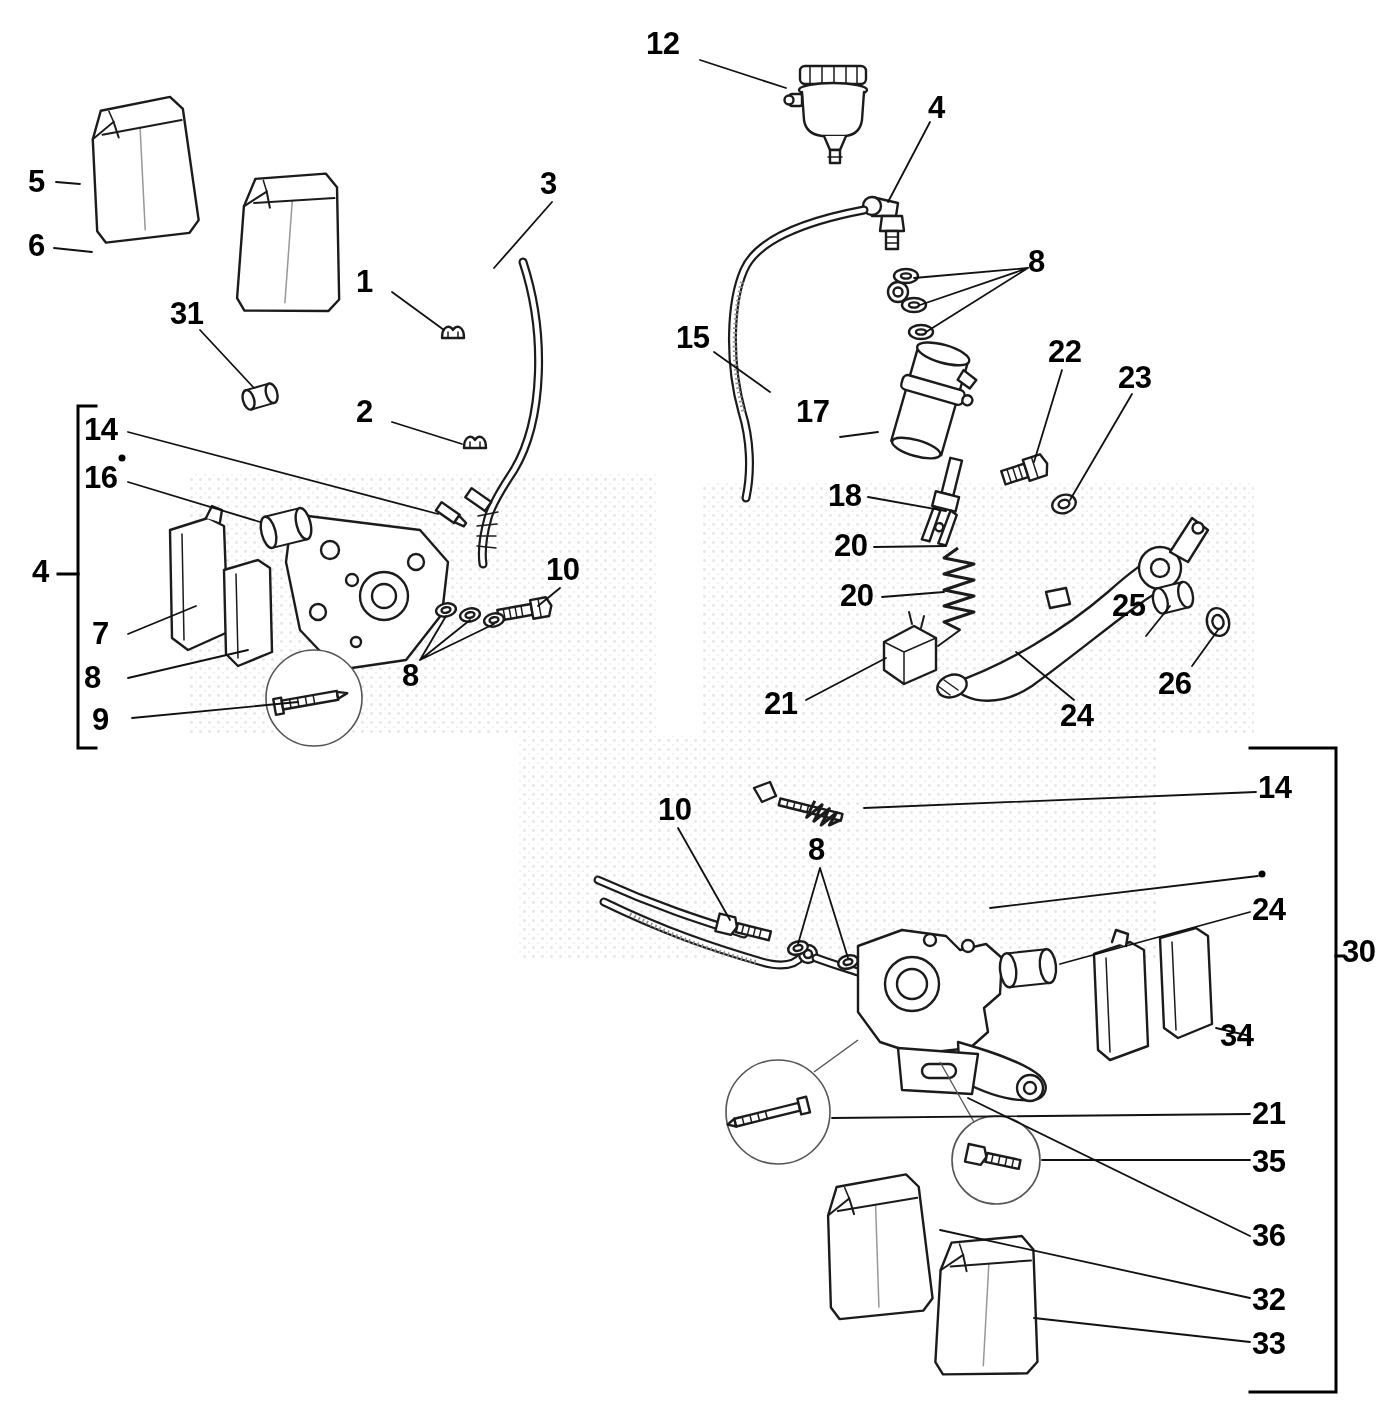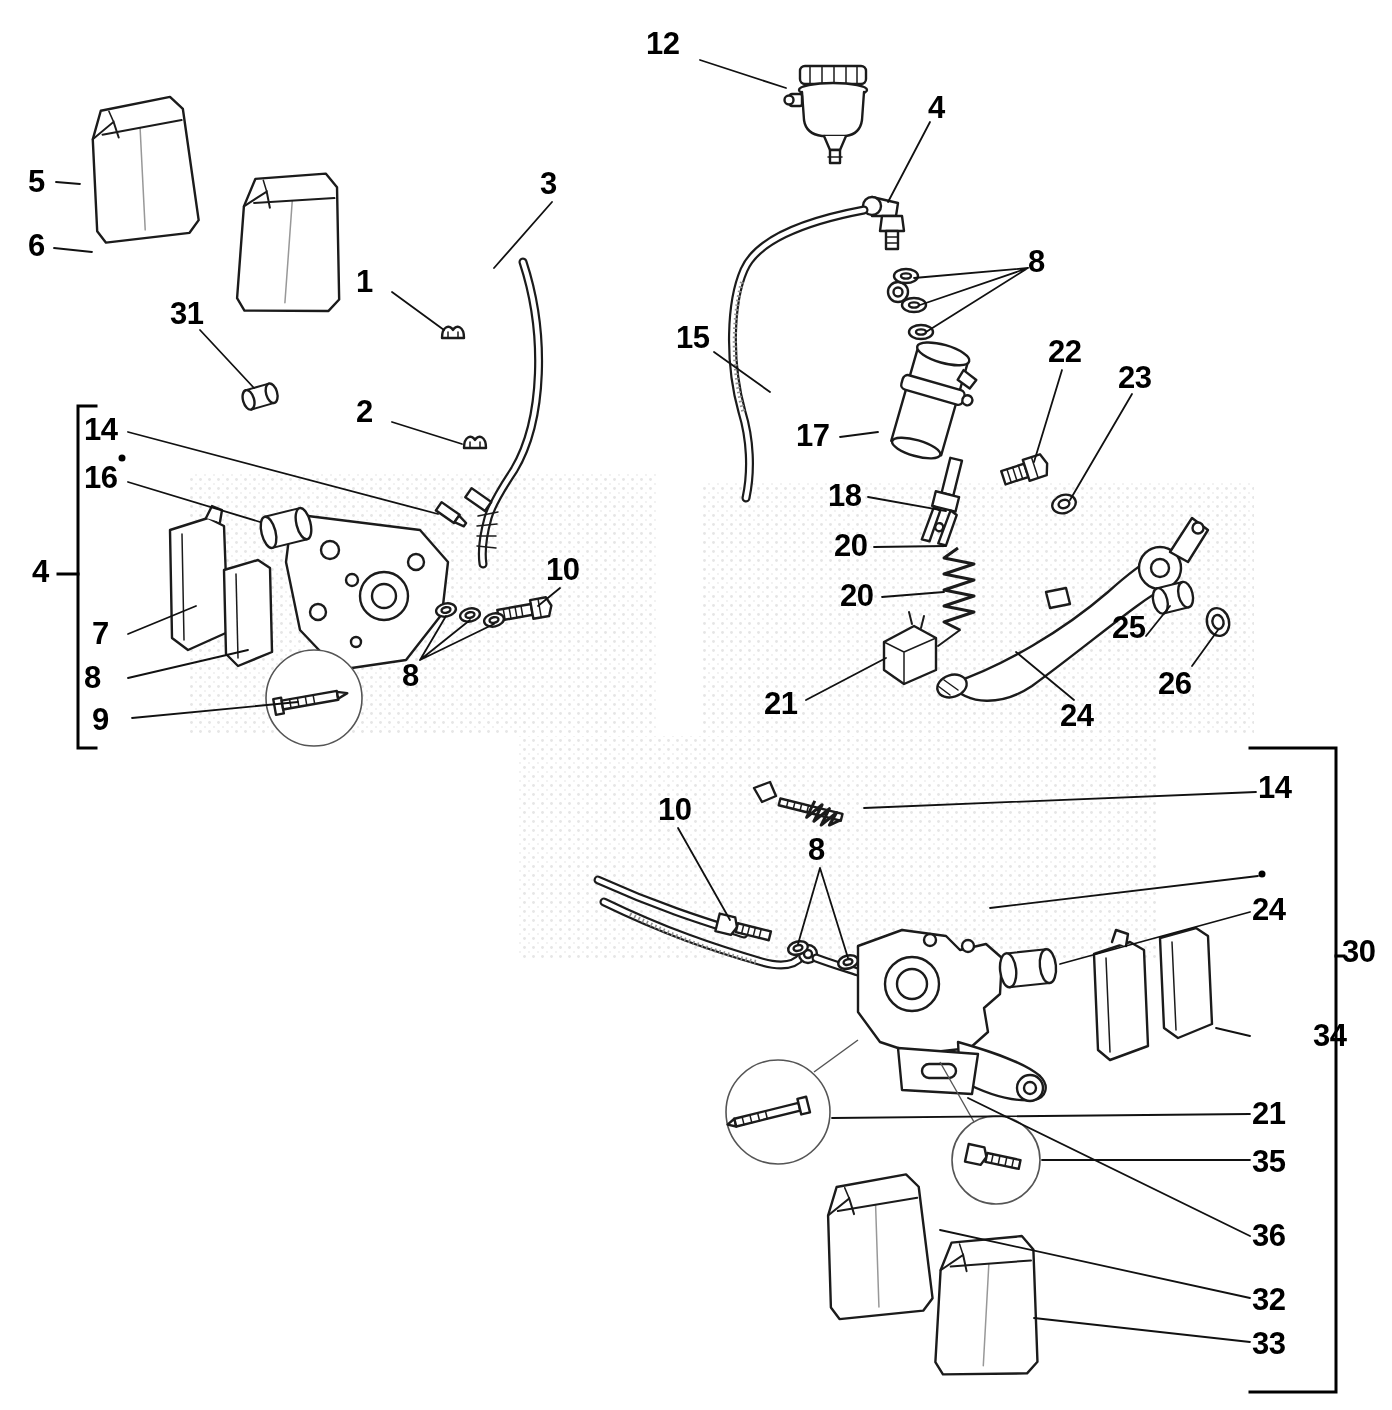--- a/index.html
+++ b/index.html
@@ -385,47 +385,47 @@
     <path class="bk" d="M1336,956 L1344,956"></path>
   </g>
 </svg>
 
 <div class="co" style="left:646px;top:28px">12</div>
 <div class="co" style="left:928px;top:92px">4</div>
 <div class="co" style="left:1028px;top:246px">8</div>
 <div class="co" style="left:676px;top:322px">15</div>
 <div class="co" style="left:1048px;top:336px">22</div>
 <div class="co" style="left:1118px;top:362px">23</div>
-<div class="co" style="left:796px;top:420px">17</div>
+<div class="co" style="left:796px;top:396px">17</div>
 <div class="co" style="left:828px;top:480px">18</div>
 <div class="co" style="left:834px;top:530px">20</div>
 <div class="co" style="left:840px;top:580px">20</div>
 <div class="co" style="left:764px;top:688px">21</div>
 <div class="co" style="left:1060px;top:700px">24</div>
-<div class="co" style="left:1112px;top:612px">25</div>
+<div class="co" style="left:1112px;top:590px">25</div>
 <div class="co" style="left:1158px;top:668px">26</div>
 <div class="co" style="left:28px;top:166px">5</div>
 <div class="co" style="left:28px;top:230px">6</div>
 <div class="co" style="left:170px;top:298px">31</div>
 <div class="co" style="left:356px;top:266px">1</div>
 <div class="co" style="left:540px;top:168px">3</div>
 <div class="co" style="left:356px;top:396px">2</div>
 <div class="co" style="left:84px;top:414px">14</div>
 <div class="co" style="left:84px;top:462px">16</div>
 <div class="co" style="left:92px;top:618px">7</div>
 <div class="co" style="left:84px;top:662px">8</div>
 <div class="co" style="left:92px;top:704px">9</div>
 <div class="co" style="left:32px;top:556px">4</div>
 <div class="co" style="left:546px;top:554px">10</div>
 <div class="co" style="left:402px;top:660px">8</div>
 <div class="co" style="left:658px;top:794px">10</div>
 <div class="co" style="left:808px;top:834px">8</div>
 <div class="co" style="left:1258px;top:772px">14</div>
 <div class="co" style="left:1252px;top:894px">24</div>
-<div class="co" style="left:1313px;top:1020px">34</div>
+<div class="co" style="left:1220px;top:1020px">34</div>
 <div class="co" style="left:1252px;top:1098px">21</div>
 <div class="co" style="left:1252px;top:1146px">35</div>
 <div class="co" style="left:1252px;top:1220px">36</div>
 <div class="co" style="left:1252px;top:1284px">32</div>
 <div class="co" style="left:1252px;top:1328px">33</div>
 <div class="co" style="left:1342px;top:936px">30</div>
 
 </div>
 
 </body></html>

